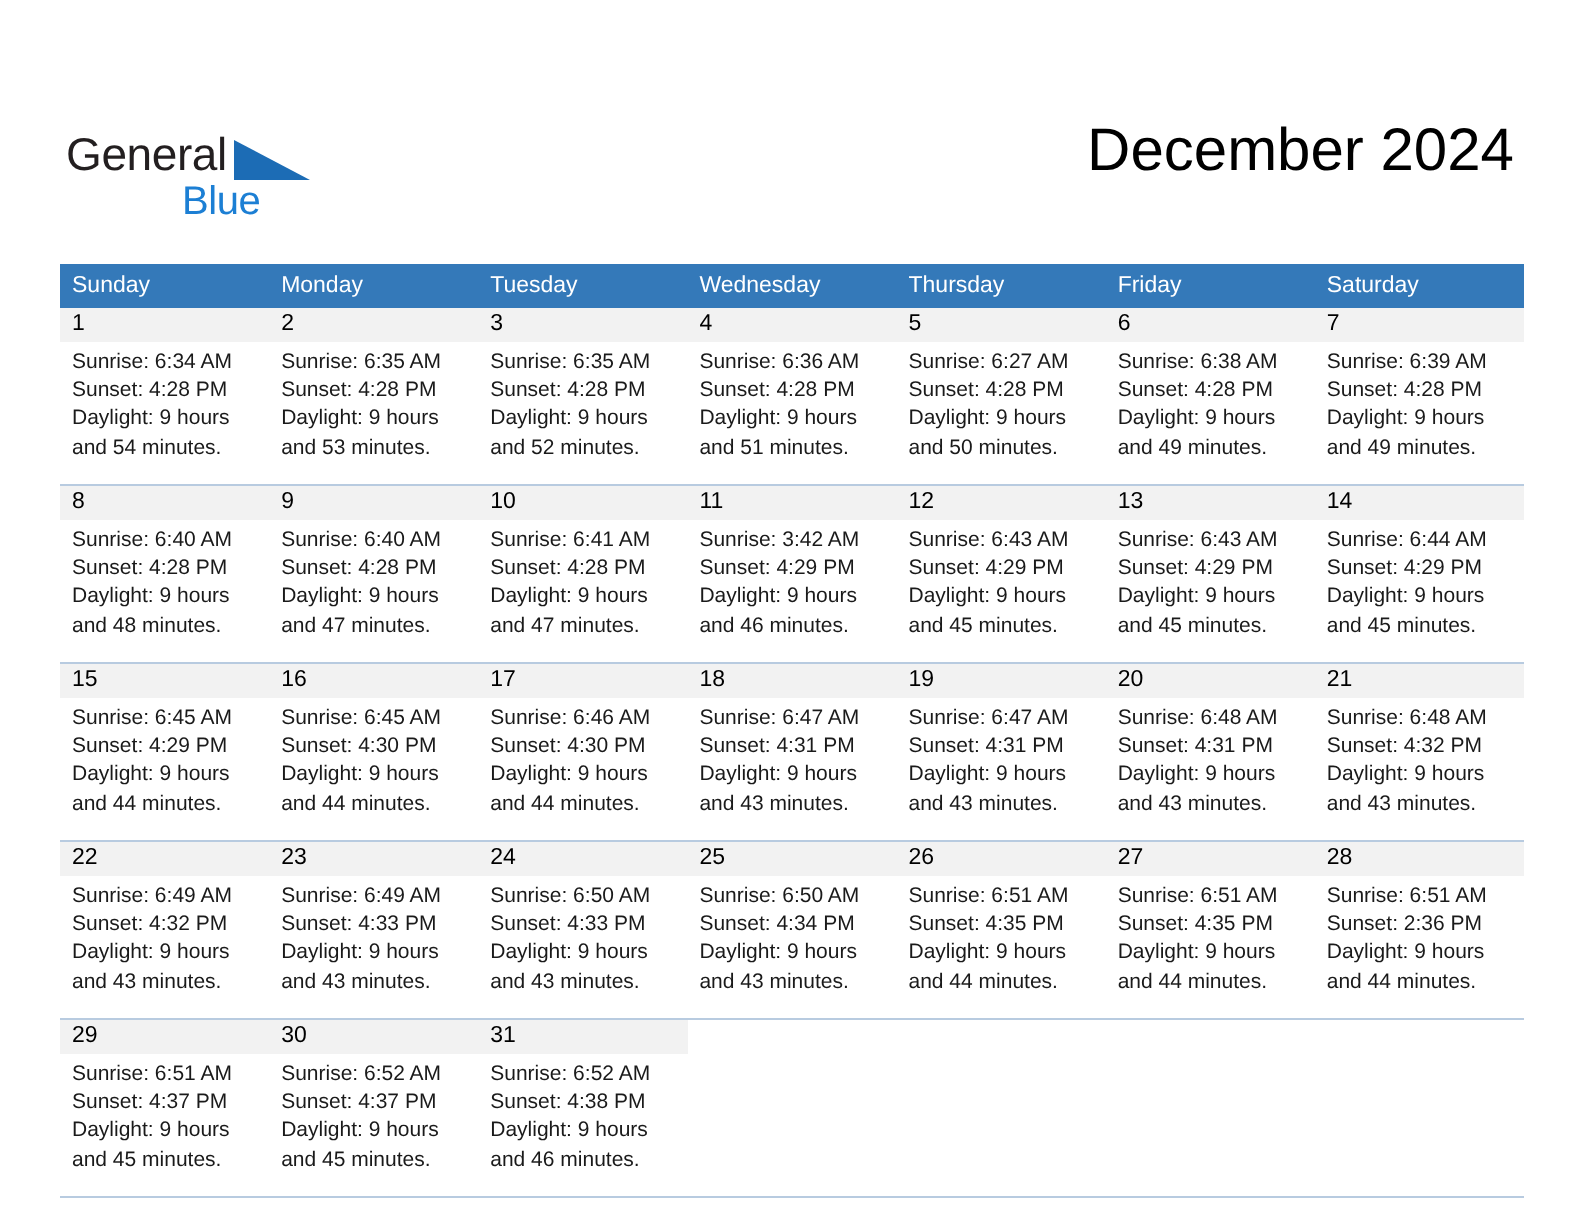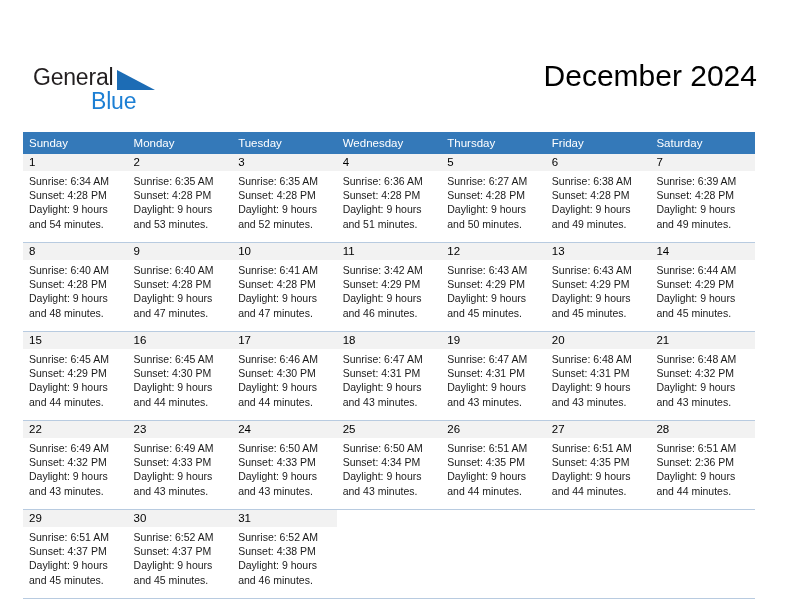--- a/index.html
+++ b/index.html
@@ -53,21 +53,21 @@
     top: 6px;
     width: 0;
     height: 0;
     border-left: 38px solid #1c6cb5;
     border-top: 20px solid transparent;
   }
   .logo-blue {
     position: absolute;
     left: 58px;
     top: 24px;
-    font-size: 23px;
+    font-size: 20px;
     line-height: 26px;
     color: #1c7fd4;
     letter-spacing: -0.2px;
   }
 
   .title-block {
     position: absolute;
     right: 35px;
     top: 30px;
     text-align: right;
@@ -84,21 +84,21 @@
     font-size: 15px;
     line-height: 20px;
     color: #000000;
     margin: 6px 0 0 0;
     white-space: nowrap;
   }
 
   
   .calendar {
     position: absolute;
-    left: 23px;
+    left: 30px;
     top: 104px;
     width: 732px;
     border-collapse: collapse;
     table-layout: fixed;
   }
   .calendar th {
     background: #3479b9;
     color: #ffffff;
     font-size: 11.5px;
     font-weight: normal;

